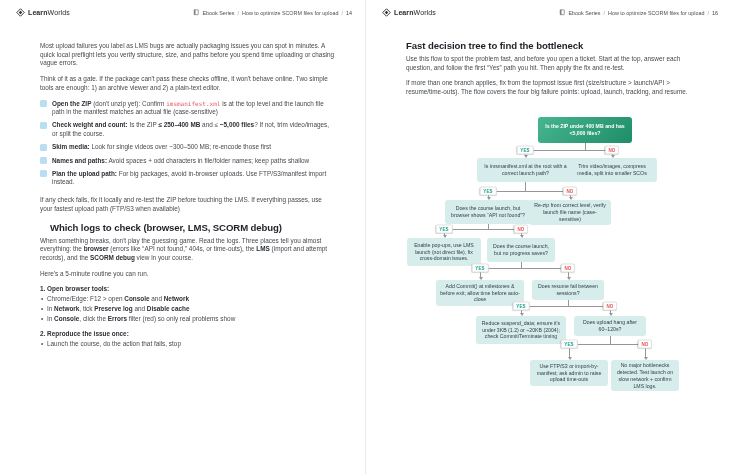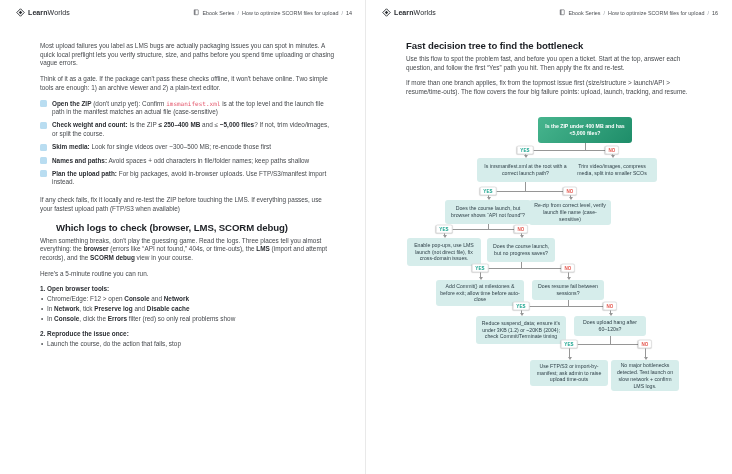--- a/index.html
+++ b/index.html
@@ -29,21 +29,21 @@
   h1.doc-title { font-size:20.5px; line-height:1.16; color:#1e2126; letter-spacing:-0.2px; margin-bottom:11px; font-weight:bold; }
   .body-p { font-size:6.4px; line-height:1.36; margin-bottom:7px; color:#46494d; }
   .body-p b, .check-text b, .bullet b { color:#2b2e33; }
   code { font-family:"DejaVu Sans Mono", monospace; color:#e4566b; font-size:6px; }
 
   .checklist { margin:3px 0 9px; display:flex; flex-direction:column; gap:4.5px; }
   .check-item { display:flex; gap:5px; }
   .checkbox { width:7px; height:7px; flex:none; background:#b9ddf1; border-radius:1.5px; margin-top:0.5px; }
   .check-text { font-size:6.4px; line-height:1.36; }
 
-  h2.sec-title { font-size:9.6px; color:#1e2126; margin:8px 16px 4px; font-weight:bold; letter-spacing:-0.1px; }
+  h2.sec-title { font-size:9.6px; color:#1e2126; margin:8px 10px 4px; font-weight:bold; letter-spacing:-0.1px; }
   .list-head { font-size:6.4px; font-weight:bold; color:#2b2e33; margin:7px 0 2px; }
   .bullets { margin-bottom:2px; }
   .bullet { font-size:6.4px; line-height:1.5; padding-left:7px; position:relative; }
   .bullet::before { content:"•"; position:absolute; left:1px; top:0; color:#55585c; }
 
   
   .content-r { position:absolute; left:40px; top:40px; width:294px; }
   .content-r h2.sec-title { margin:0 0 4px; }
 
   

